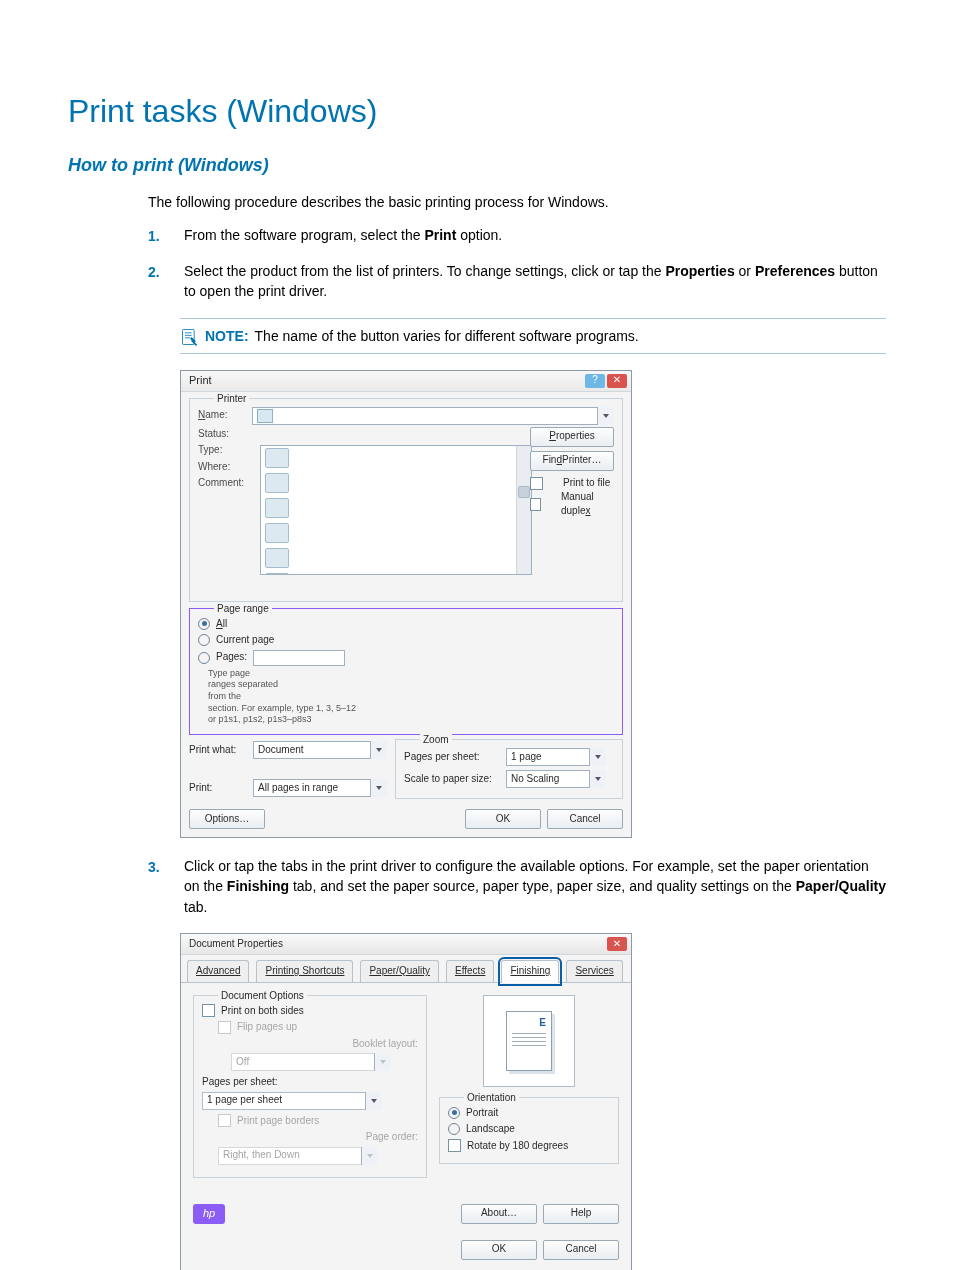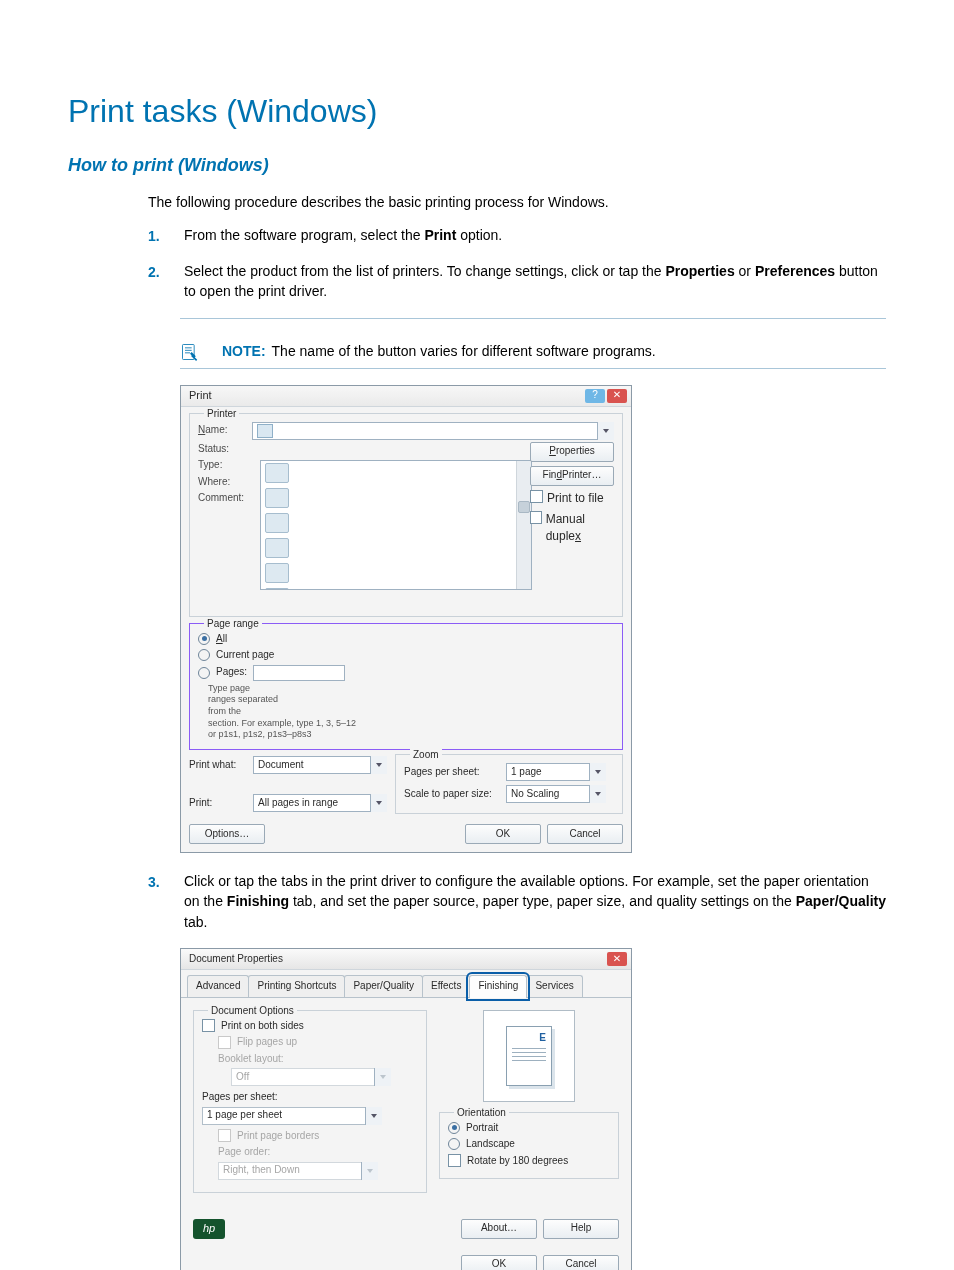--- a/index.html
+++ b/index.html
@@ -52,24 +52,24 @@
   .step-body {
     flex: 1 1 auto;
   }
   .step-body p {
     margin: 0 0 6px 4px;
   }
   .note-block {
     margin: 10px 0 16px 112px;
     border-top: 1px solid #a9c6d9;
     border-bottom: 1px solid #a9c6d9;
-    padding: 22px 0 6px 0;
+    padding: 7px 0 6px 0;
     display: flex;
     align-items: flex-start;
-    gap: 22px;
+    gap: 5px;
   }
   .note-icon {
     width: 20px;
     height: 20px;
     flex: 0 0 20px;
     margin-top: 1px;
   }
   .note-label {
     color: #0073b1;
     font-weight: bold;
@@ -106,21 +106,21 @@
   .help-btn { background: #6fb7e6; }
   .close-btn { background: #d9534f; }
   .group {
     margin: 6px 8px 4px 8px;
     border: 1px solid #c9d1d8;
     padding: 6px 8px 8px 8px;
     position: relative;
   }
   .group-label {
     position: absolute;
-    top: -7px; left: 14px;
+    top: -7px; left: 24px;
     background: #f4f4f4;
     padding: 0 3px;
     font-size: 10px;
   }
   .row { display: flex; align-items: center; gap: 6px; margin: 2px 0; position: relative; }
   .lbl { width: 48px; color: #4a4a4a; }
   .u { text-decoration: underline; }
   .printer-name-field {
     flex: 1 1 auto; height: 16px;
     border: 1px solid #9fb1c1; background: #fff;
@@ -145,21 +145,21 @@
   }
   .winbtn {
     height: 18px;
     border: 1px solid #9aa9b6;
     background: linear-gradient(#fdfdfd,#e9eef2);
     border-radius: 2px;
     font-size: 10px;
     display:flex; align-items:center; justify-content:center;
     padding: 0 4px;
   }
-  .check-row { display:flex; gap:4px; font-size:12px; height:17px; }
+  .check-row { display:flex; align-items:center; gap:20px; font-size:10px; height:17px; }
   .chkbox {
     width:11px; height:11px; border:1px solid #7892a5; background:#fff;
   }
   .list-area {
     position:absolute;
     left: 70px; top: 46px;
     width: 270px; height: 128px;
     border:1px solid #9fb1c1; background:#fff;
     overflow:hidden;
   }
@@ -221,22 +221,23 @@
     font-size: 10px;
     color: #2a2a2a;
   }
   .dlg2-titlebar {
     height: 20px; display:flex; align-items:center; justify-content:space-between;
     padding:0 4px 0 8px;
     background: linear-gradient(#fafafa,#e6e6e6);
     border-bottom:1px solid #cfd6dc;
   }
   .tabs {
-    display:flex; align-items:flex-end; gap:0; padding:4px 6px 0 6px;
+    display:flex; align-items:flex-end; gap:8px; padding:4px 6px 0 6px;
     border-bottom:1px solid #b7c2cb;
+    text-decoration:underline;
   }
   .tab {
     padding:3px 8px; font-size:10px;
     border:1px solid #b7c2cb; border-bottom:none;
     background:#efefef; margin-right:-1px;
     border-top-left-radius:3px; border-top-right-radius:3px;
   }
   .tab.active {
     background:#fdfdfd; position:relative; top:1px; padding-bottom:4px;
   }
@@ -264,32 +265,32 @@
   .preview-sheet::before {
     content:"E"; position:absolute; top:4px; right:5px; font-size:10px; font-weight:bold; color:#2060a0;
   }
   .preview-sheet .lines {
     position:absolute; left:5px; right:5px; top:18px;
   }
   .preview-sheet .lines span { display:block; height:1px; background:#9db0bf; margin:3px 0; }
   .fieldset2 {
     border:1px solid #c9d1d8; padding:6px 8px 8px 8px; margin:0 0 8px 0; position:relative;
   }
-  .disabled { color:#a6a6a6; }
+  .disabled { color:#a6a6a6;text-align:right; }
   .thin-select {
     height:16px; border:1px solid #b1bec9; background:#fff;
     position:relative; display:flex; align-items:center; padding:0 4px; width: 150px;
     margin: 2px 0 4px 0;
   }
   .dlg2-footer {
     display:flex; justify-content:space-between; align-items:flex-end;
     padding: 6px 12px 10px 12px;
   }
   .hp-badge {
-    width: 32px; height: 20px; background:#14532d; border-radius:3px;
+    width: 32px; height: 20px; background:#8b5cf6; border-radius:3px;
     display:flex; align-items:center; justify-content:center;
     color:#fff; font-style:italic; font-size:11px;
   }
   .dlg2-bottom {
     padding: 6px 12px 10px 12px; display:flex; justify-content:flex-end; gap:6px;
     border-top: 0;
   }
 </style>
 </head>
 <body>

